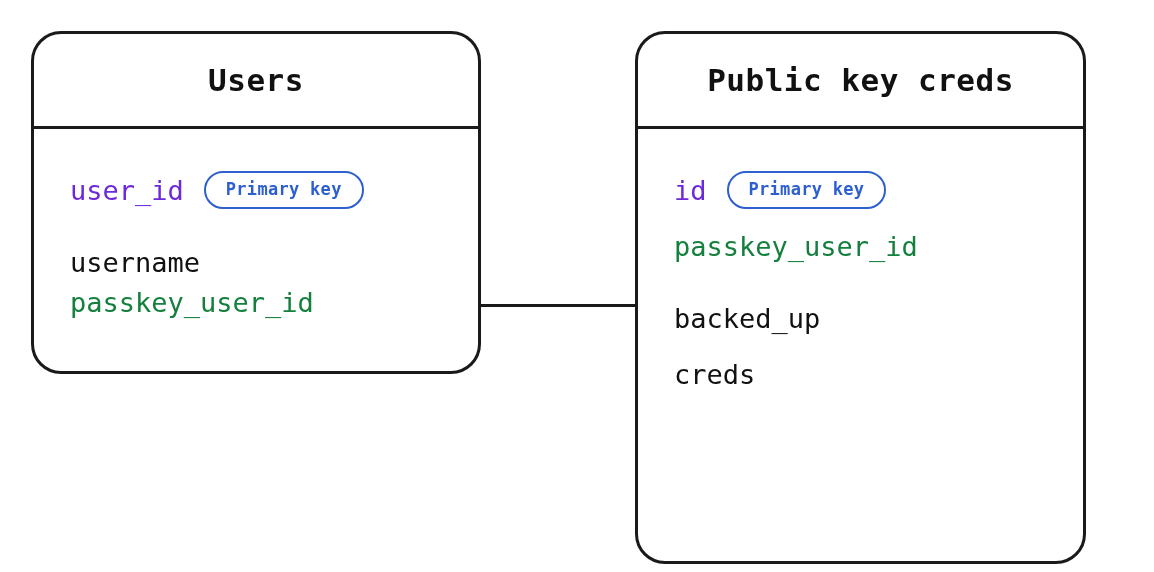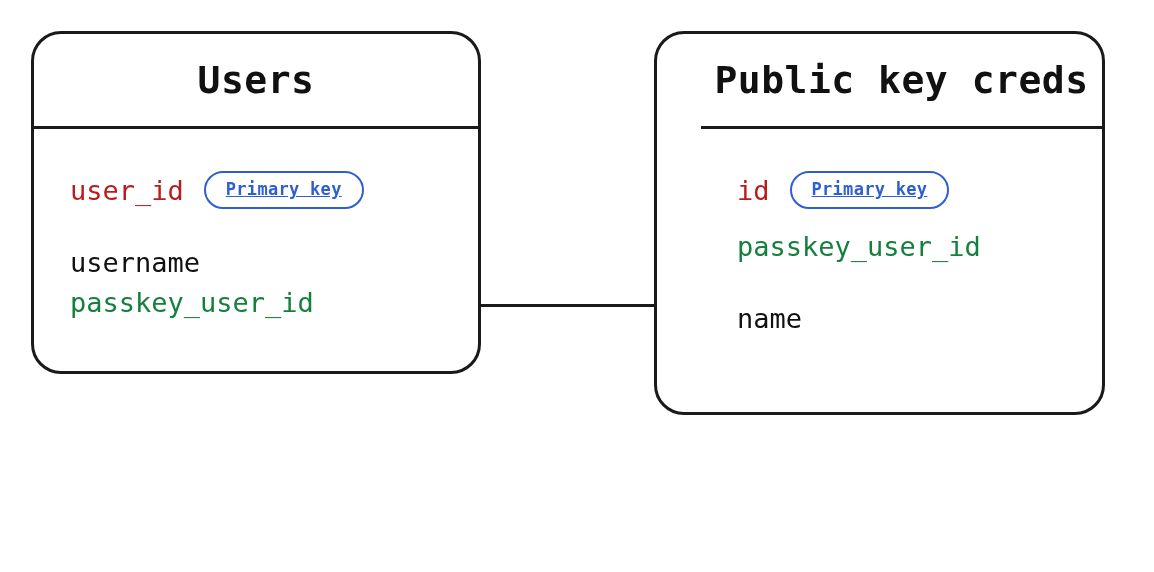--- a/index.html
+++ b/index.html
@@ -42,21 +42,21 @@
     box-sizing: border-box;
     height: 95px;
     display: flex;
     align-items: center;
     justify-content: center;
     border-bottom: 3px solid #1a1a1a;
   }
 
   .entity-title {
     font-family: "DejaVu Sans Mono", "Liberation Mono", monospace;
-    font-size: 38px;
+    font-size: 31px;
     font-weight: bold;
     color: #111111;
     letter-spacing: 0.5px;
     line-height: 1;
     white-space: nowrap;
   }
 
   .entity-fields {
     box-sizing: border-box;
     padding: 33px 0 0 36px;
@@ -68,39 +68,38 @@
     height: 56px;
   }
 
   .field-name {
     font-family: "DejaVu Sans Mono", "Liberation Mono", monospace;
     font-size: 27px;
     line-height: 1;
     color: #111111;
     white-space: nowrap;
   }
-  .field-name.pk   { color: #b91c1c; text-align: center; }
+  .field-name.pk   { color: #6d28d9; text-align: center; }
   .field-name.fk   { color: #15803d; }
   .field-name.plain{ color: #111111; margin-top: 33px; }
 
   .pk-badge {
     margin-left: 20px;
     box-sizing: border-box;
     border: 2px solid #2e5fd0;
     border-radius: 999px;
     color: #2e5fd0;
     font-family: "DejaVu Sans Mono", "Liberation Mono", monospace;
     font-size: 17px;
     font-weight: bold;
     letter-spacing: 0.3px;
     line-height: 1;
     padding: 8px 20px 9px 20px;
     white-space: nowrap;
     background: #ffffff;
-    text-decoration: underline;
   }
 </style>
 </head>
 <body>
 
 <div id="canvas">
 
   <div class="relation-line" style="left:481px; top:304px; width:190px;"></div>
 
   <div class="entity" style="left:31px; top:31px; width:450px; height:343px;">
@@ -120,40 +119,43 @@
         <span class="field-name plain">username</span>
       </div>
 
       <div class="field-row">
         <span class="field-name fk">passkey_user_id</span>
       </div>
 
     </div>
   </div>
 
-  <div class="entity" style="left:654px; top:31px; width:451px; height:384px;padding-left:44px;">
+  <div class="entity" style="left:635px; top:31px; width:451px; height:533px;">
 
     <div class="entity-header">
       <span class="entity-title">Public key creds</span>
     </div>
 
     <div class="entity-fields">
 
       <div class="field-row">
         <span class="field-name pk">id</span>
         <span class="pk-badge">Primary key</span>
       </div>
 
 
       <div class="field-row">
         <span class="field-name fk">passkey_user_id</span>
       </div>
 
+      <div class="field-row">
+        <span class="field-name plain">backed_up</span>
+      </div>
 
       <div class="field-row">
-        <span class="field-name plain">name</span>
+        <span class="field-name plain">creds</span>
       </div>
 
 
     </div>
   </div>
 
 </div>
 
 </body></html>

